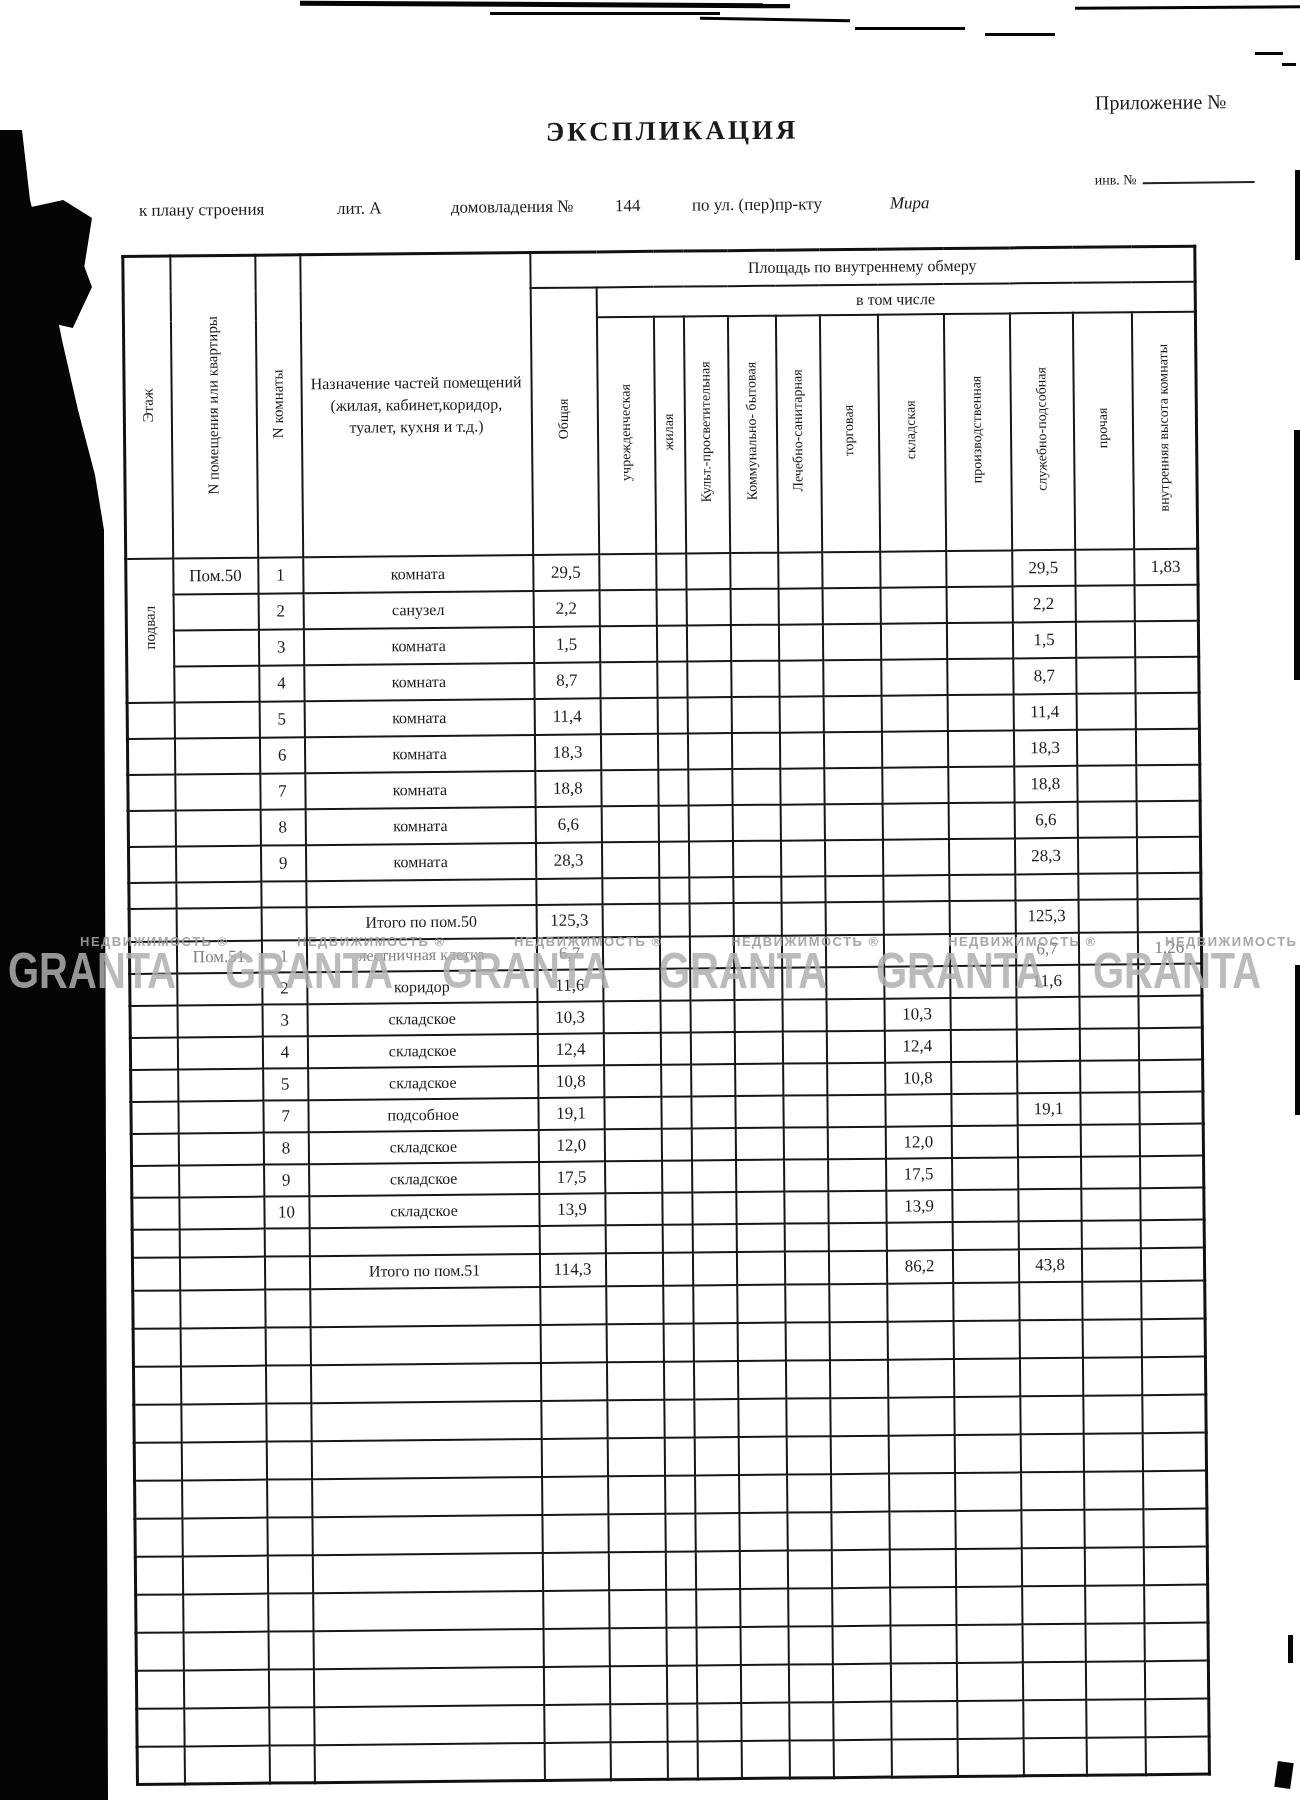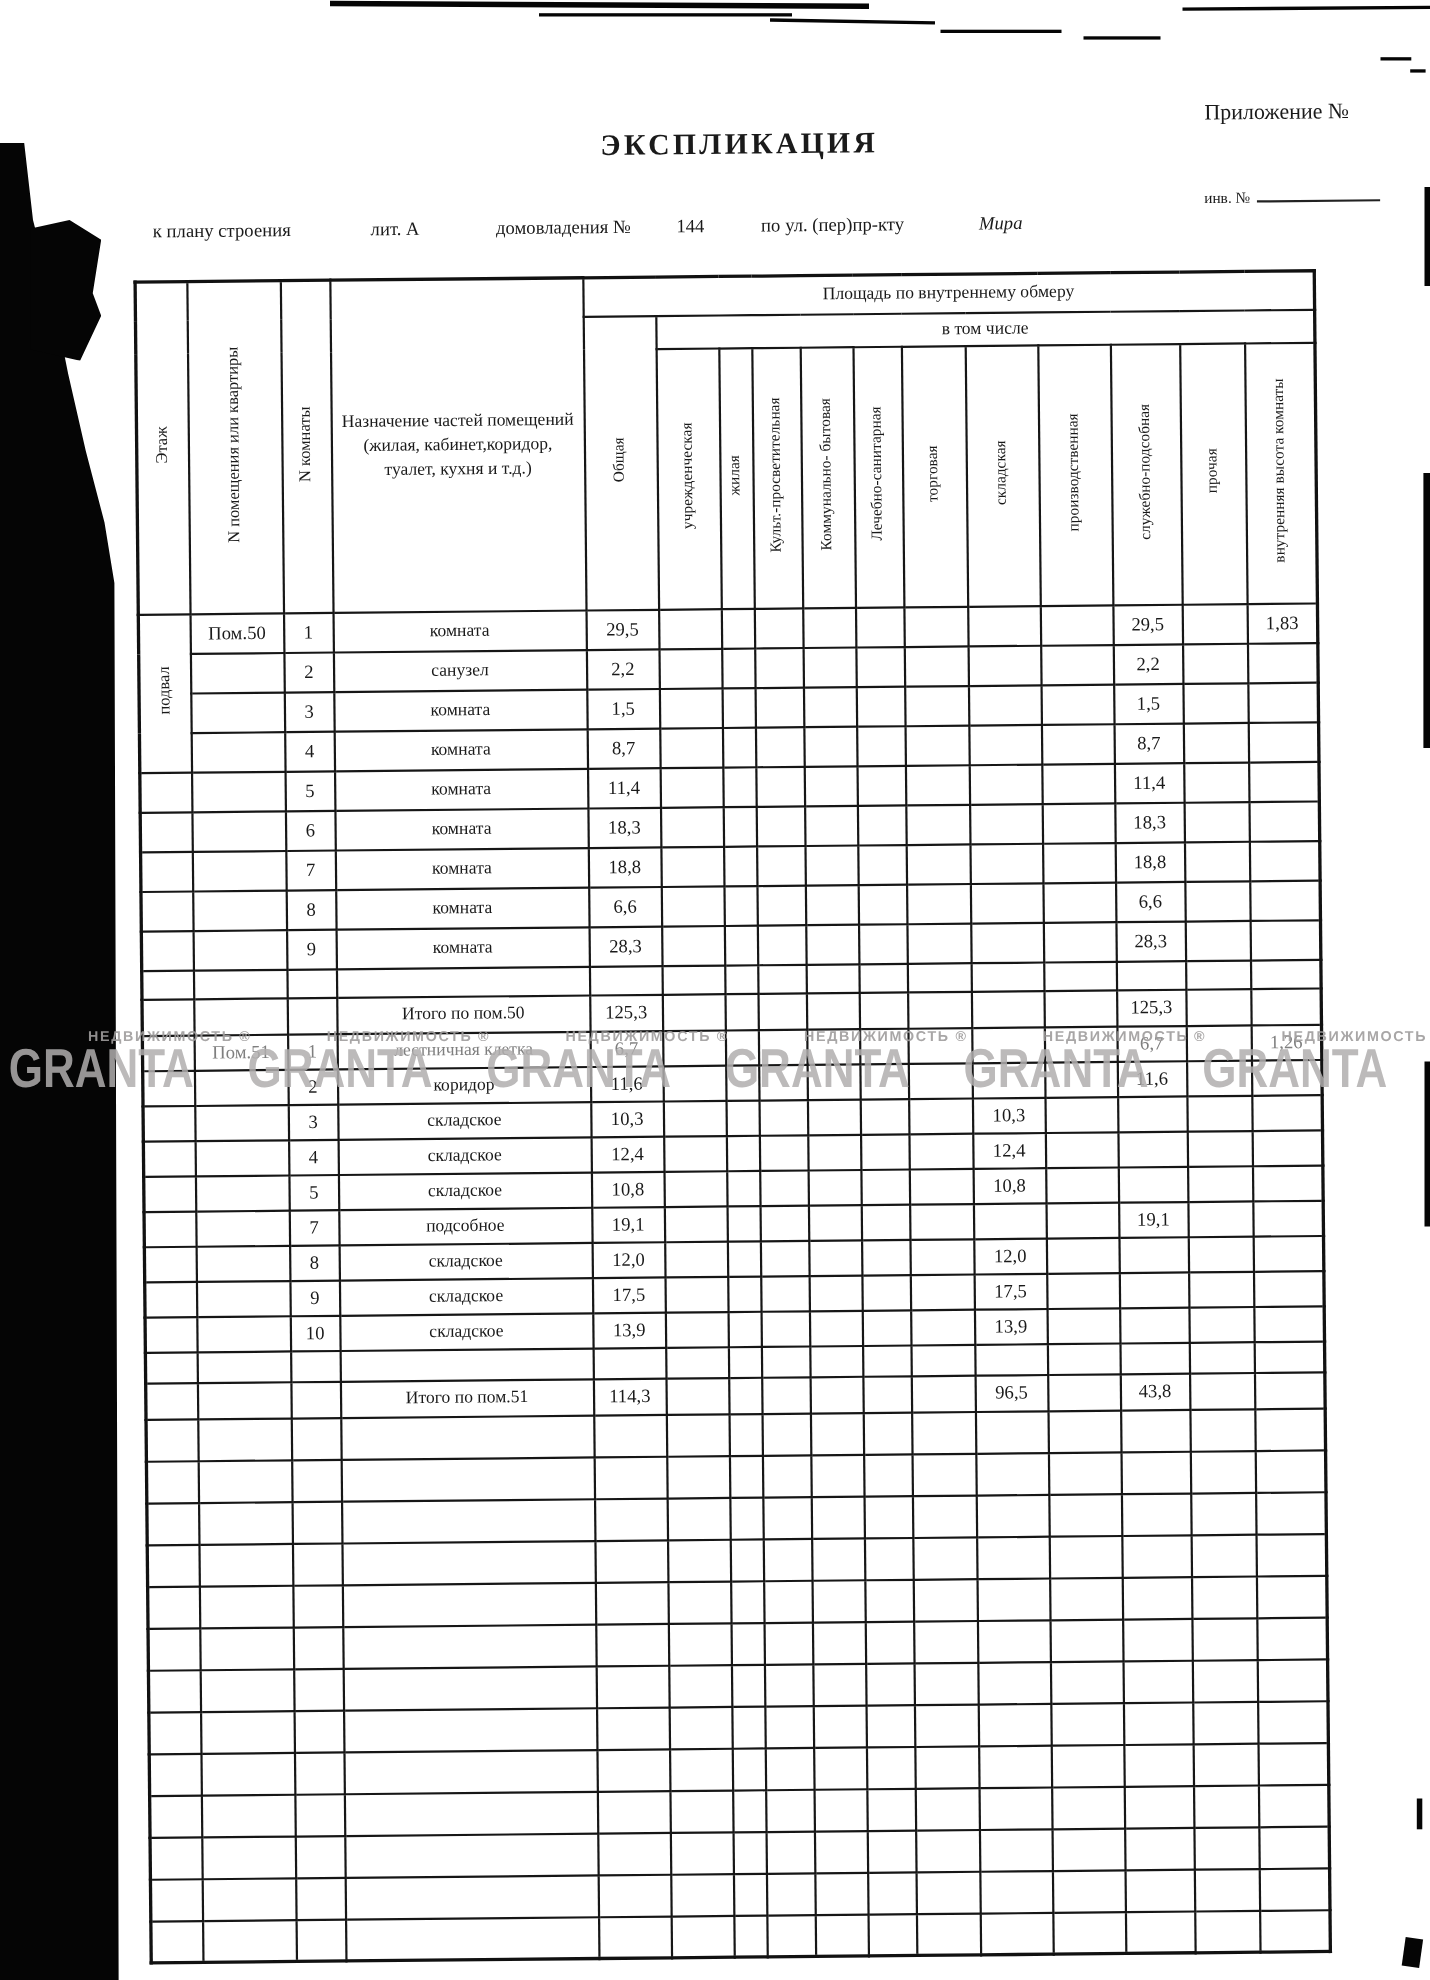--- a/index.html
+++ b/index.html
@@ -524,21 +524,21 @@
           <td></td>
           <td></td>
           <td class="c-purpose">Итого по пом.51</td>
           <td>114,3</td>
           <td></td>
           <td></td>
           <td></td>
           <td></td>
           <td></td>
           <td></td>
-          <td>96,5</td>
+          <td>86,2</td>
           <td></td>
           <td>43,8</td>
           <td></td>
           <td></td>
         </tr>
         <tr class="er">
           <td></td>
           <td></td>
           <td></td>
           <td></td>

